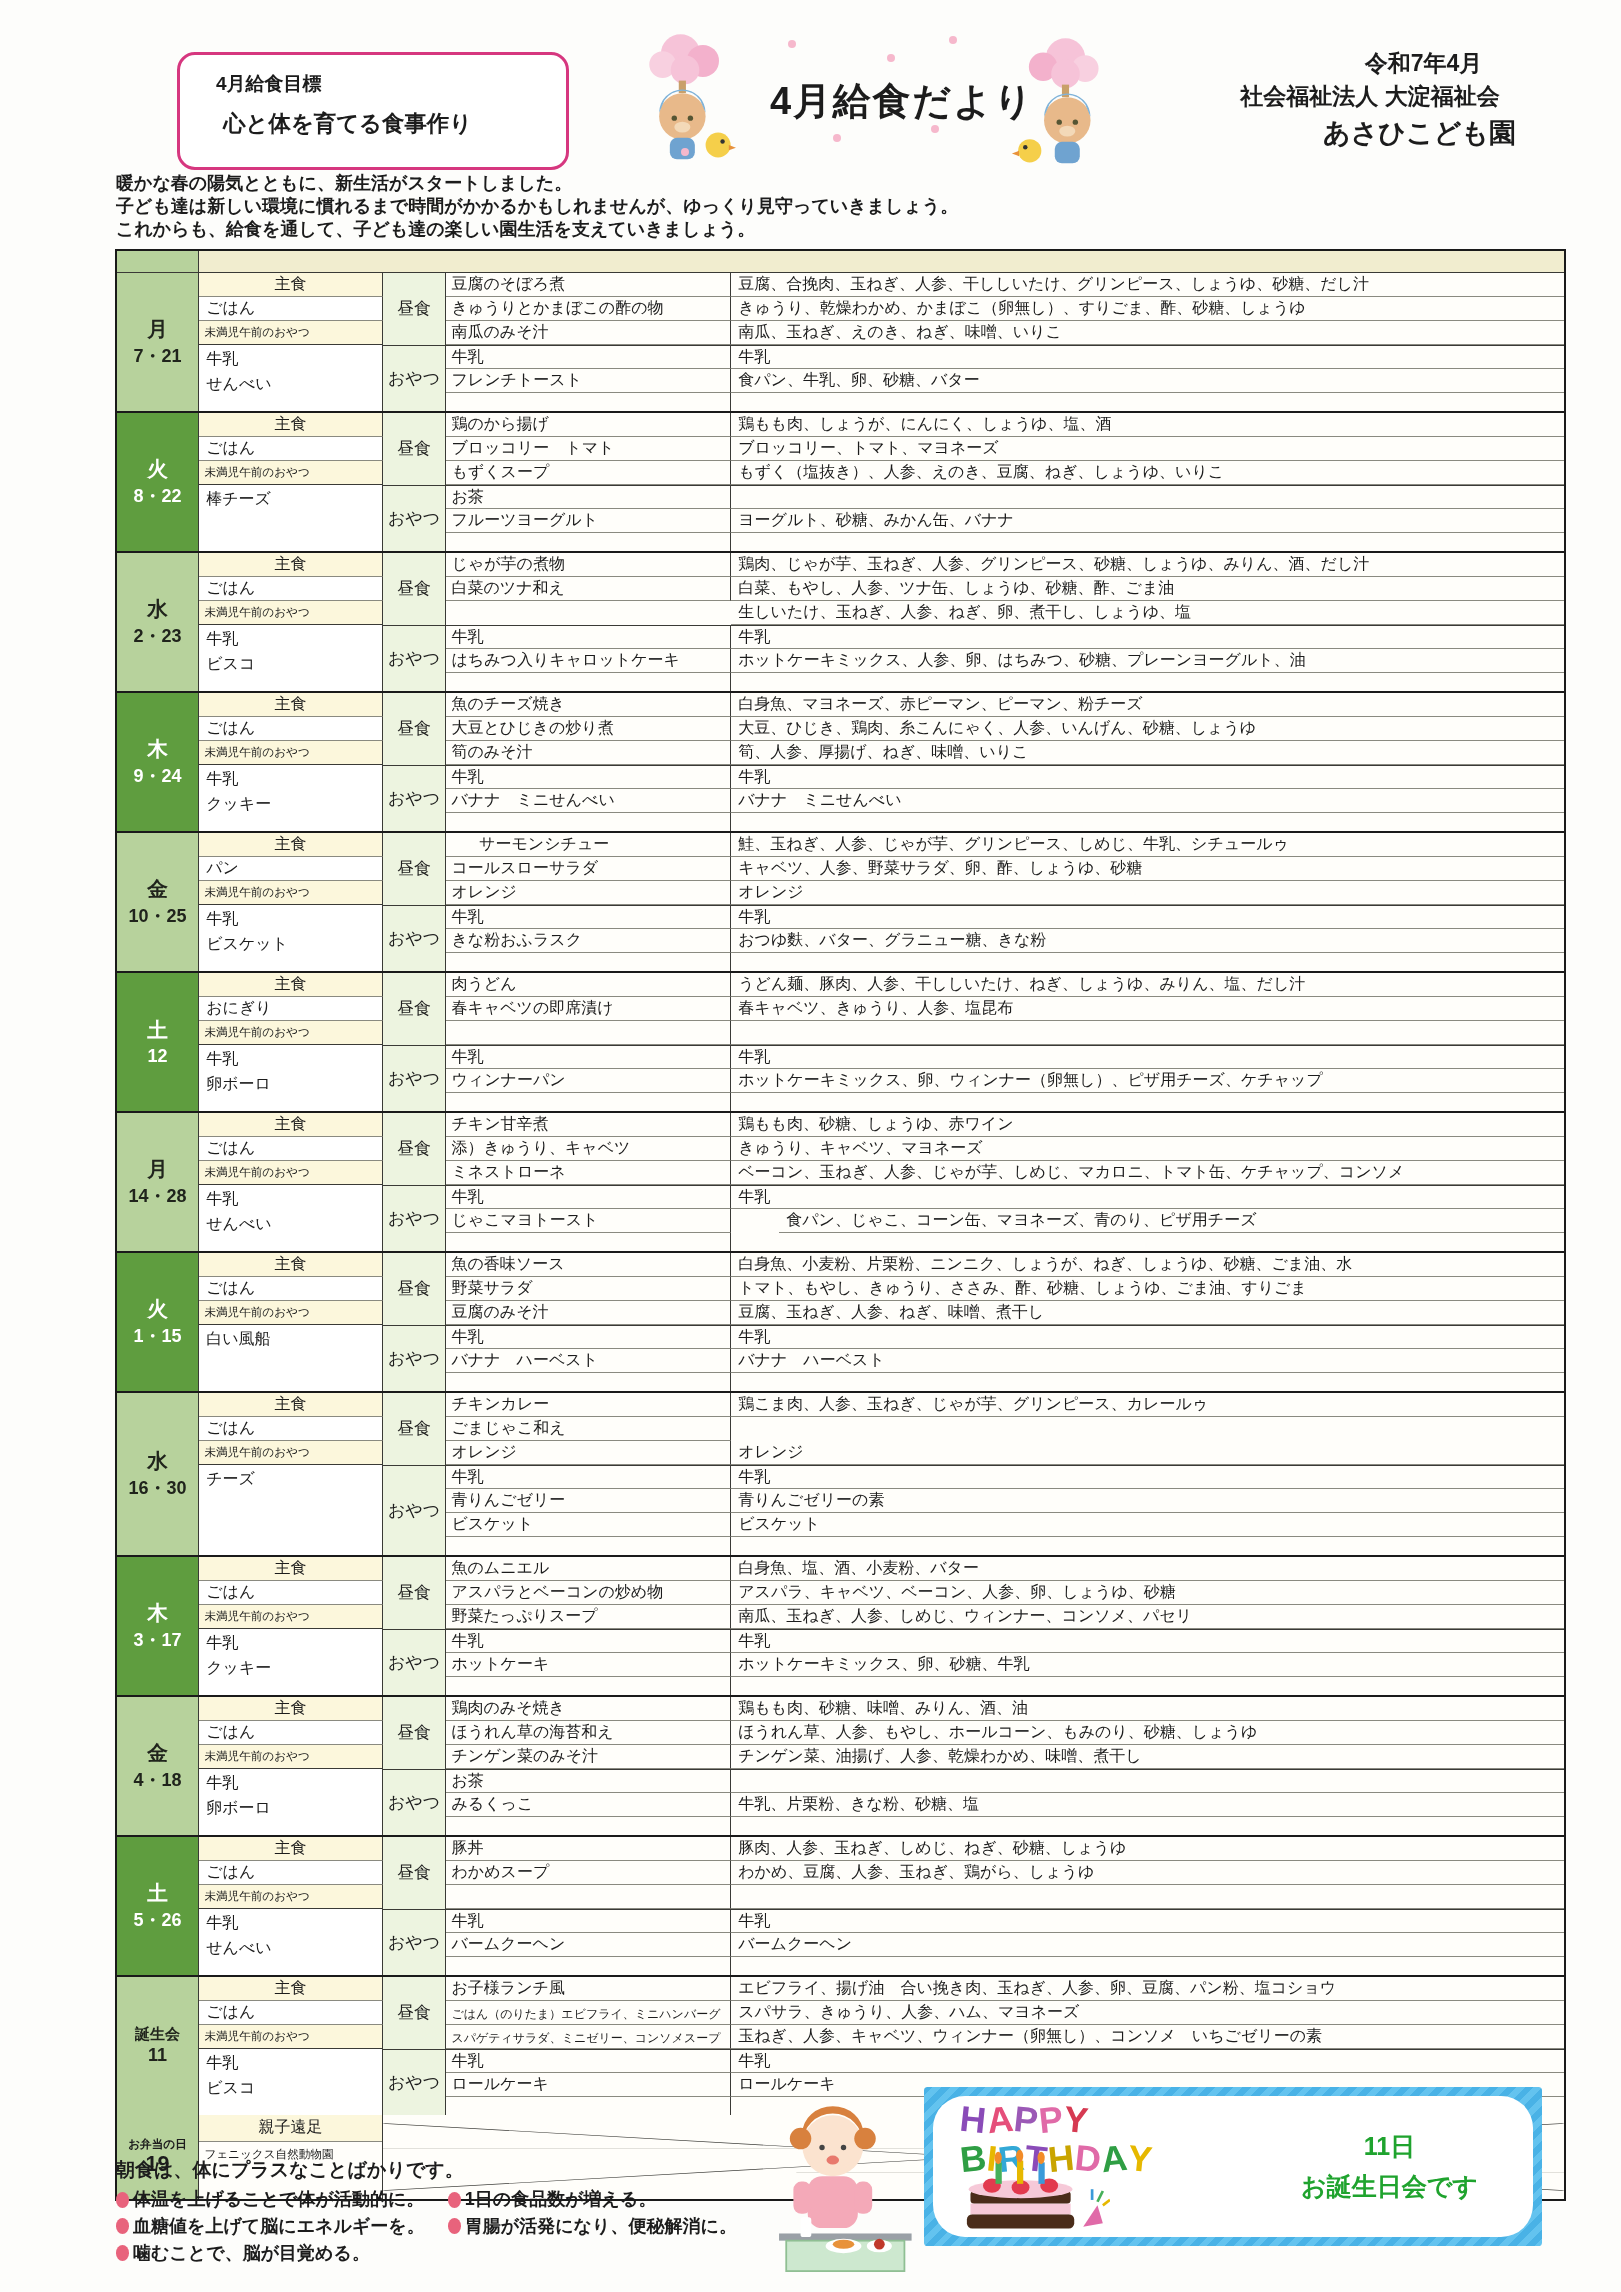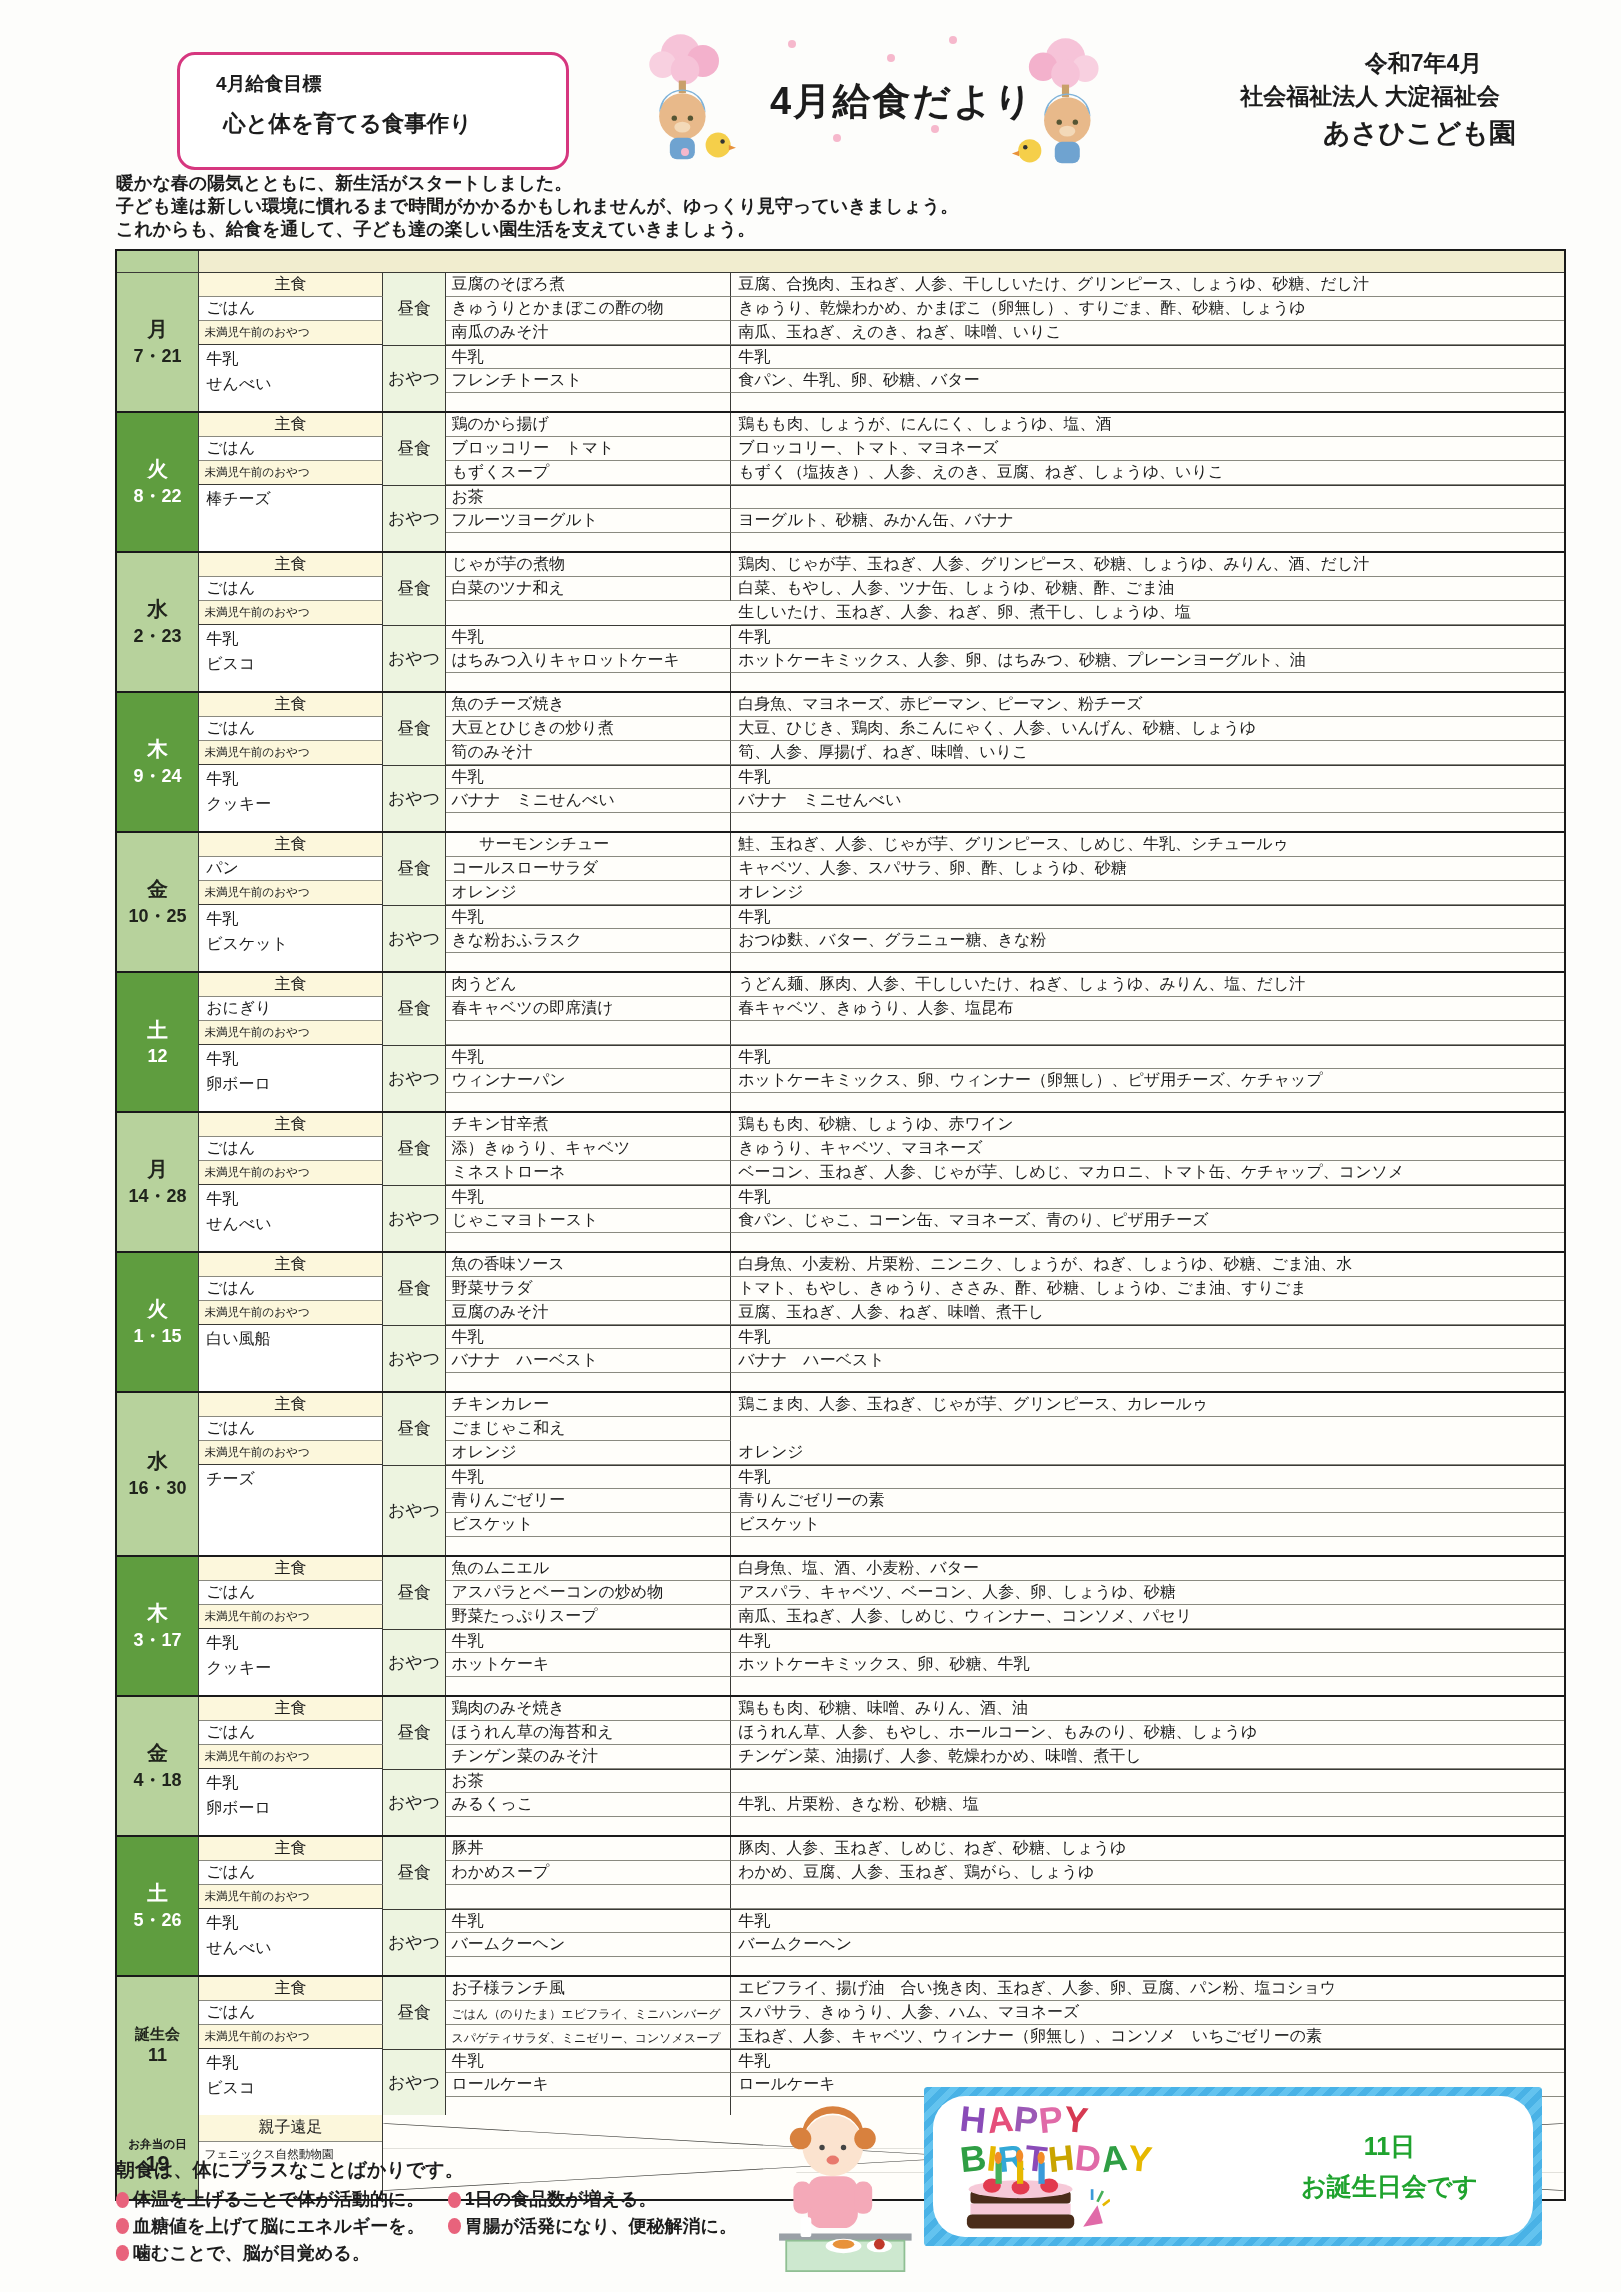--- a/index.html
+++ b/index.html
@@ -284,21 +284,21 @@
     <div class="c-amlabel">未満児午前のおやつ</div>
     <div class="c-amitems">
             <div>牛乳</div>
             <div>ビスケット</div>
           </div>
     <div class="c-lunchlabel">昼食</div>
     <div class="c-snacklabel">おやつ</div>
   <div class="c-menu" style="grid-row: 1; padding-left: 33px;">サーモンシチュー</div>
           <div class="c-ing" style="grid-row: 1;">鮭、玉ねぎ、人参、じゃが芋、グリンピース、しめじ、牛乳、シチュールゥ</div>
           <div class="c-menu" style="grid-row: 2;">コールスローサラダ</div>
-          <div class="c-ing" style="grid-row: 2;">キャベツ、人参、スパサラ、卵、酢、しょうゆ、砂糖</div>
+          <div class="c-ing" style="grid-row: 2;">キャベツ、人参、野菜サラダ、卵、酢、しょうゆ、砂糖</div>
           <div class="c-menu" style="grid-row: 3;">オレンジ</div>
           <div class="c-ing" style="grid-row: 3;">オレンジ</div>
           <div class="c-menu heavy" style="grid-row: 4;">牛乳</div>
           <div class="c-ing heavy" style="grid-row: 4;">牛乳</div>
           <div class="c-menu" style="grid-row: 5;">きな粉おふラスク</div>
           <div class="c-ing" style="grid-row: 5;">おつゆ麩、バター、グラニュー糖、きな粉</div>
           <div class="c-menu spacer" style="grid-row: 6;"></div>
           <div class="c-ing spacer" style="grid-row: 6;"></div>
         </div>
 
@@ -346,21 +346,21 @@
     <div class="c-snacklabel">おやつ</div>
   <div class="c-menu" style="grid-row: 1;">チキン甘辛煮</div>
           <div class="c-ing" style="grid-row: 1;">鶏もも肉、砂糖、しょうゆ、赤ワイン</div>
           <div class="c-menu" style="grid-row: 2;">添）きゅうり、キャベツ</div>
           <div class="c-ing" style="grid-row: 2;">きゅうり、キャベツ、マヨネーズ</div>
           <div class="c-menu" style="grid-row: 3;">ミネストローネ</div>
           <div class="c-ing" style="grid-row: 3;">ベーコン、玉ねぎ、人参、じゃが芋、しめじ、マカロニ、トマト缶、ケチャップ、コンソメ</div>
           <div class="c-menu heavy" style="grid-row: 4;">牛乳</div>
           <div class="c-ing heavy" style="grid-row: 4;">牛乳</div>
           <div class="c-menu" style="grid-row: 5;">じゃこマヨトースト</div>
-          <div class="c-ing" style="grid-row: 5;">食パン、じゃこ、コーン缶、マヨネーズ、青のり、ピザ用チーズ</div>
+          <div class="c-ing" style="grid-row: 5; margin-left: 48px;">食パン、じゃこ、コーン缶、マヨネーズ、青のり、ピザ用チーズ</div>
           <div class="c-menu spacer" style="grid-row: 6;"></div>
           <div class="c-ing spacer" style="grid-row: 6;"></div>
         </div>
 
   <div class="block dark" style="grid-template-rows: repeat(5, 24px) minmax(18px, 1fr);">
     <div class="c-day">
       <div class="day-name">火</div>
       <div class="day-dates">1・15</div>
     </div>
     <div class="c-staple-label">主食</div>

